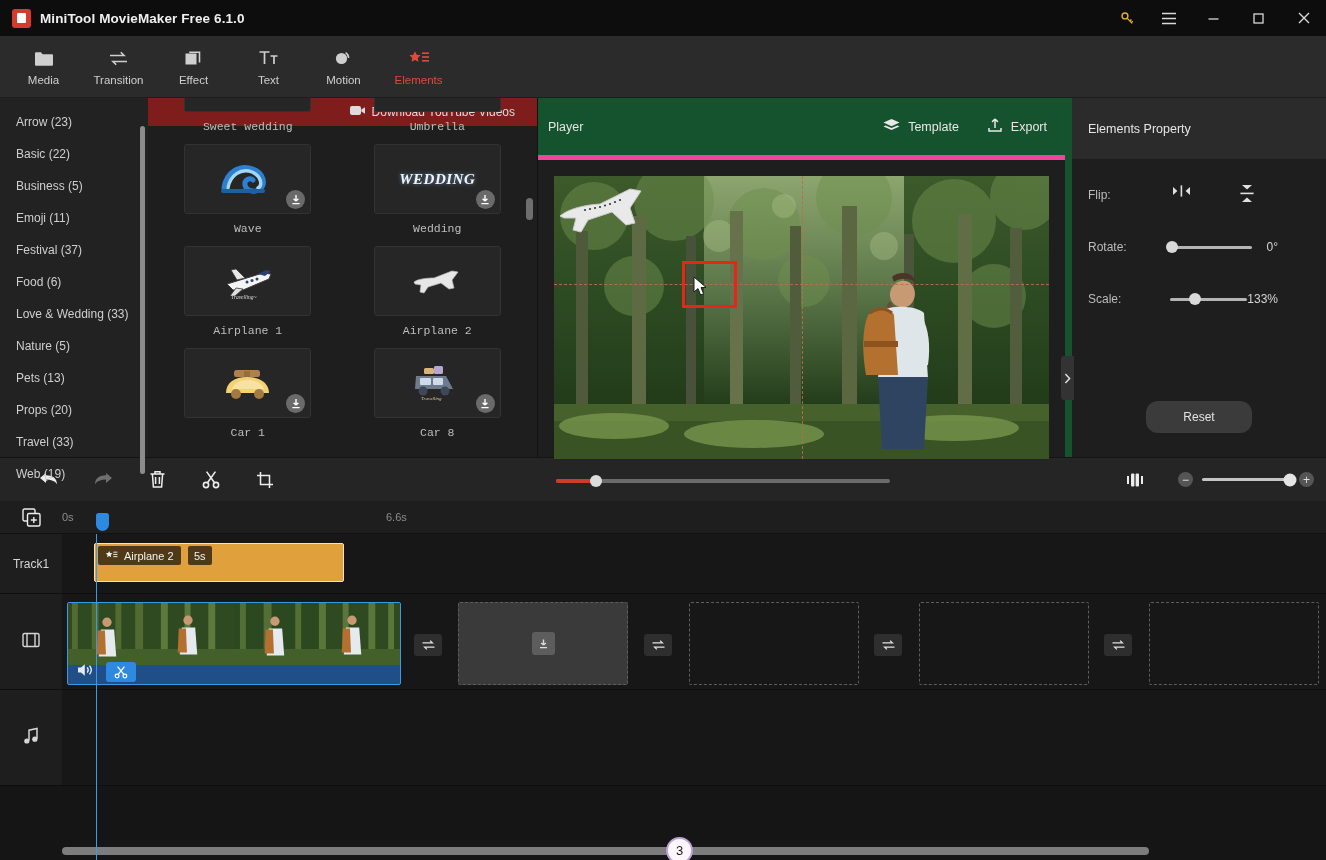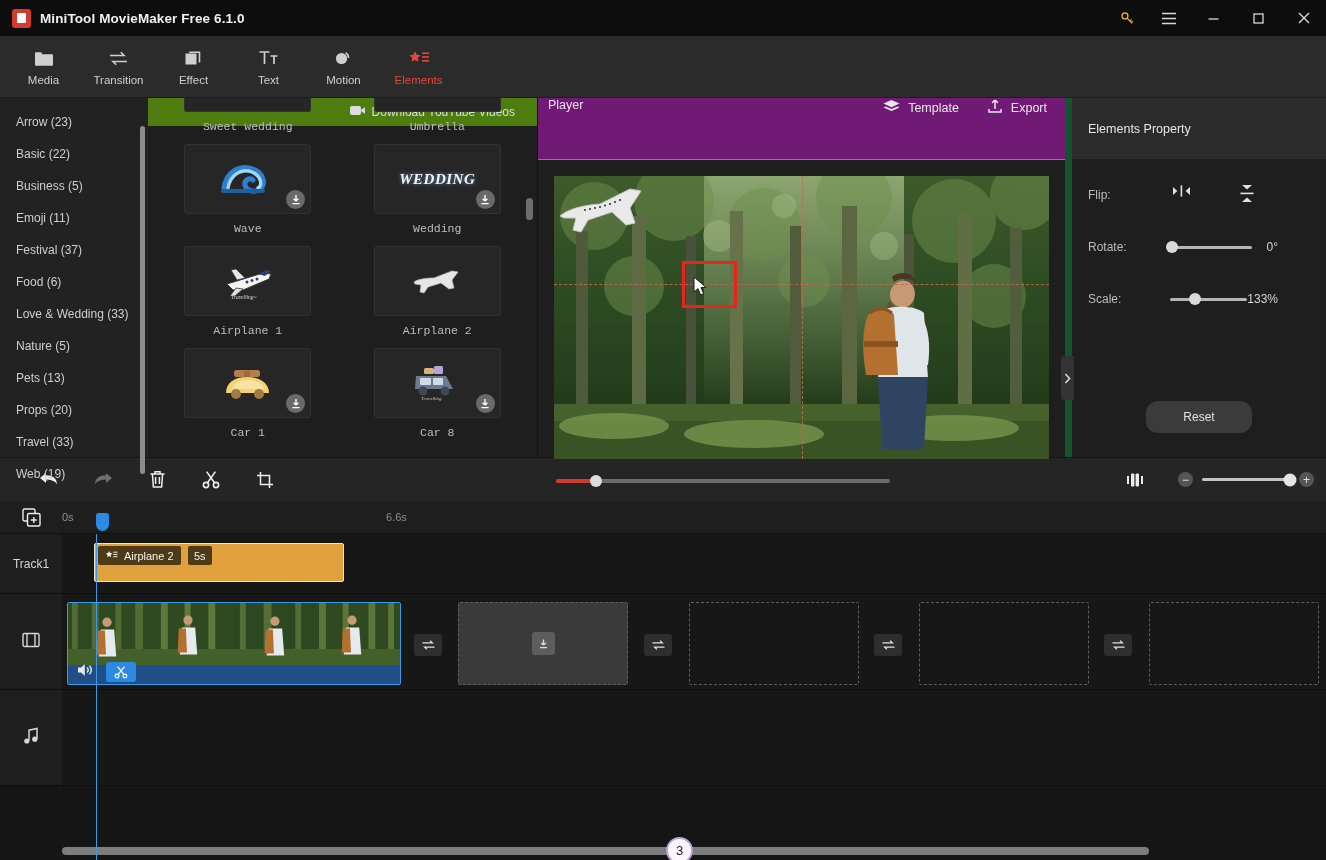--- a/index.html
+++ b/index.html
@@ -57,21 +57,21 @@
   }
   .cat { height:32px; display:flex; align-items:center; padding-left:16px; font-size:12px; color:#cfcfcf; }
   .cat-scroll {
     position:absolute; right:3px; top:28px; width:5px; height:348px;
     background:#8c8c8c; border-radius:3px;
   }
 
   
   .gridcol { width:389px; flex:0 0 389px; background:#1e1e1e; position:relative; overflow:hidden; }
   .ytbar {
-    height:28px; background:#4d7c0f; display:flex; align-items:center;
+    height:28px; background:#7f1d1d; display:flex; align-items:center;
     justify-content:flex-end; padding-right:22px; gap:7px; color:#dcdcdc; font-size:12px;
   }
   .grid {
     padding:0 14px; display:grid; grid-template-columns:1fr 1fr; gap:0 18px;
     position:relative; top:-36px;
   }
   .cell { width:127px; justify-self:center; }
   .thumb {
     width:127px; height:70px; background:#262626; border:1px solid #323232; border-radius:3px;
     position:relative; display:flex; align-items:center; justify-content:center; overflow:hidden;
@@ -82,22 +82,22 @@
     background:#6a6a6a; display:flex; align-items:center; justify-content:center;
   }
   .grid-scroll {
     position:absolute; right:4px; top:100px; width:7px; height:22px;
     background:#6e6e6e; border-radius:4px;
   }
 
   
   .player { flex:1; background:#1e1e1e; display:flex; flex-direction:column; min-width:0; border-left:1px solid #121212; }
   .player-head {
-    height:62px; background:#701a75; display:flex; align-items:flex-start; padding:0 18px 0 10px;
-    flex:0 0 62px; border-bottom:1px solid #ec4899;
+    height:62px; background:#14532d; display:flex; align-items:center; padding:0 18px 0 10px;
+    flex:0 0 62px; border-bottom:5px solid #ec4899;
   }
   .player-head .ttl { font-size:12.5px; color:#e4e4e4; }
   .ph-actions { margin-left:auto; display:flex; gap:28px; }
   .ph-act { display:flex; align-items:center; gap:8px; font-size:12.5px; color:#e8e8e8; }
   .stage { flex:1; display:flex; align-items:center; justify-content:center; padding:16px 0 4px; }
   .canvas {
     width:495px; height:283px; position:relative; overflow:hidden; background:#0d1509;
   }
   .forest { position:absolute; inset:0; }
 

